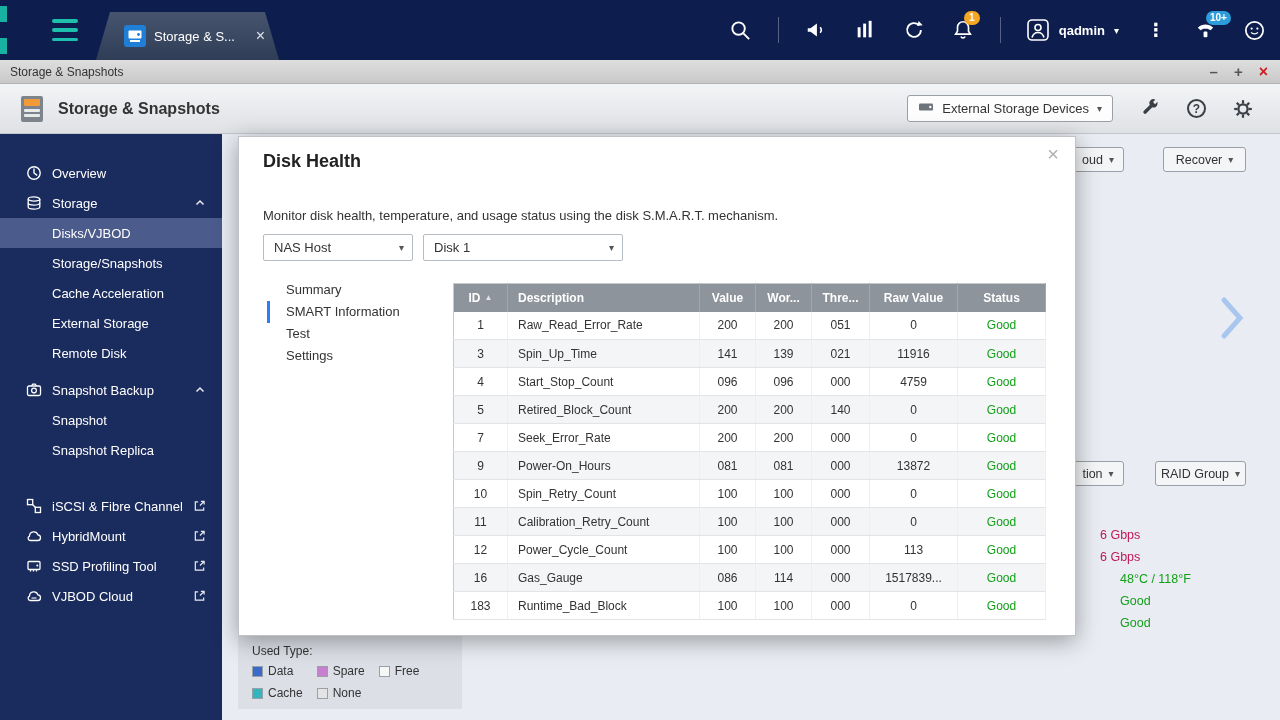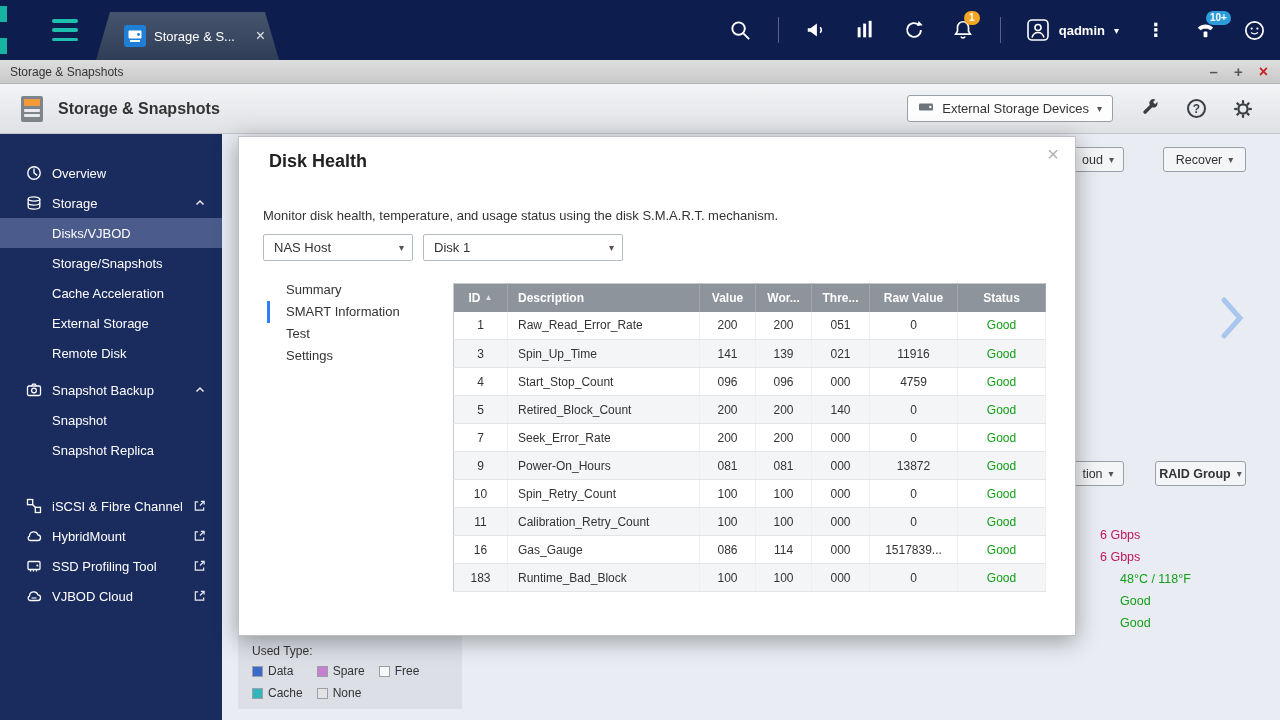--- a/index.html
+++ b/index.html
@@ -64,21 +64,21 @@
   .stat.green { color:#12a018;margin-left:20px; }
   .legend-panel { position:absolute; left:238px; top:636px; width:224px; height:73px; background:#dcdfe6; z-index:1; padding:8px 14px; font-size:12px; color:#333; }
   .legend-title { margin-bottom:6px; }
   .legend-items { display:grid; grid-template-columns:auto auto auto; justify-content:start; gap:8px 14px; }
   .lg-item { display:inline-flex; align-items:center; gap:5px; white-space:nowrap; }
   .lg-sw { width:11px; height:11px; display:inline-block; border:1px solid #9aa0a8; }
   .next-arrow { position:absolute; left:1220px; top:296px; z-index:1; cursor:pointer; }
 
   
   .modal { position:absolute; left:238px; top:136px; width:838px; height:500px; background:#fff; border:1px solid #bfc3c8; box-shadow:0 5px 22px rgba(0,0,0,.35); z-index:10; }
-  .dlg-title { position:absolute; left:30px; top:14px; font-size:18px; font-weight:bold; color:#222; }
+  .dlg-title { position:absolute; left:24px; top:14px; font-size:18px; font-weight:bold; color:#222; }
   .dlg-close { position:absolute; right:16px; top:6px; font-size:20px; color:#b0b0b0; cursor:pointer; }
   .dlg-desc { position:absolute; left:24px; top:71px; font-size:13px; color:#333; }
   .dropdown { position:absolute; top:97px; height:27px; border:1px solid #b6bcc3; border-radius:2px; background:#fff; display:flex; align-items:center; justify-content:space-between; padding:0 8px 0 10px; font-size:13px; color:#333; cursor:pointer; }
   .dd-host { left:24px; width:150px; }
   .dd-disk { left:184px; width:200px; }
   .dlg-nav { position:absolute; left:28px; top:142px; width:180px; }
   .dlg-nav-item { height:22px; line-height:22px; font-size:13px; color:#333; padding-left:16px; border-left:3px solid transparent; cursor:pointer; }
   .dlg-nav-item.selected { border-left-color:#2f7cf6; }
   .smart-table { position:absolute; left:214px; top:146px; width:592px; border-collapse:collapse; table-layout:fixed; font-size:12px; color:#333; border:1px solid #c7cacd; }
   .smart-table th { background:#8e949c; color:#fff; font-weight:bold; height:28px; border-right:1px solid #a2a7ad; text-align:center; padding:0 6px; white-space:nowrap; overflow:hidden; cursor:pointer; }
@@ -367,21 +367,21 @@
     <span class="caret dark">▾</span>
   </div>
   <div class="bg-btn" style="left:1163px; top:147px; width:83px;">
     <span>Recover</span>
     <span class="caret dark">▾</span>
   </div>
   <div class="bg-btn" style="left:1072px; top:461px; width:52px;">
     <span>tion</span>
     <span class="caret dark">▾</span>
   </div>
-  <div class="bg-btn" style="left:1155px; top:461px; width:91px;font-weight:bold;">
+  <div class="bg-btn" style="left:1155px; top:461px; width:91px;">
     <span>RAID Group</span>
     <span class="caret dark">▾</span>
   </div>
   <div class="bg-stats" id="bg-stats">
       <div class="stat dark">6 Gbps</div>
       <div class="stat dark">6 Gbps</div>
       <div class="stat green">48°C / 118°F</div>
       <div class="stat green">Good</div>
       <div class="stat green">Good</div>
     </div>
@@ -507,20 +507,29 @@
           <tr>
             <td>11</td>
             <td class="col-desc">Calibration_Retry_Count</td>
             <td>100</td>
             <td>100</td>
             <td>000</td>
             <td>0</td>
             <td class="status">Good</td>
           </tr>
           <tr>
+            <td>12</td>
+            <td class="col-desc">Power_Cycle_Count</td>
+            <td>100</td>
+            <td>100</td>
+            <td>000</td>
+            <td>113</td>
+            <td class="status">Good</td>
+          </tr>
+          <tr>
             <td>16</td>
             <td class="col-desc">Gas_Gauge</td>
             <td>086</td>
             <td>114</td>
             <td>000</td>
             <td>1517839...</td>
             <td class="status">Good</td>
           </tr>
           <tr>
             <td>183</td>

